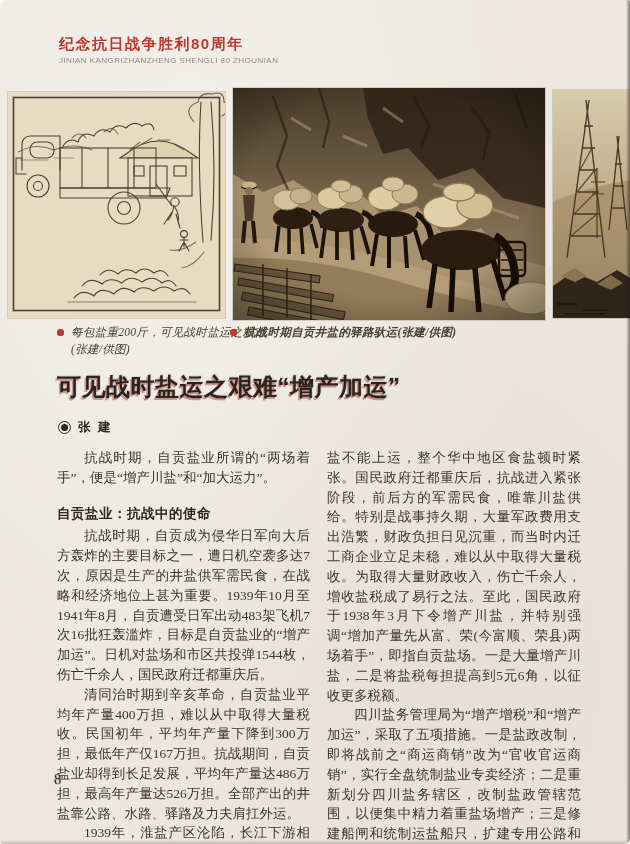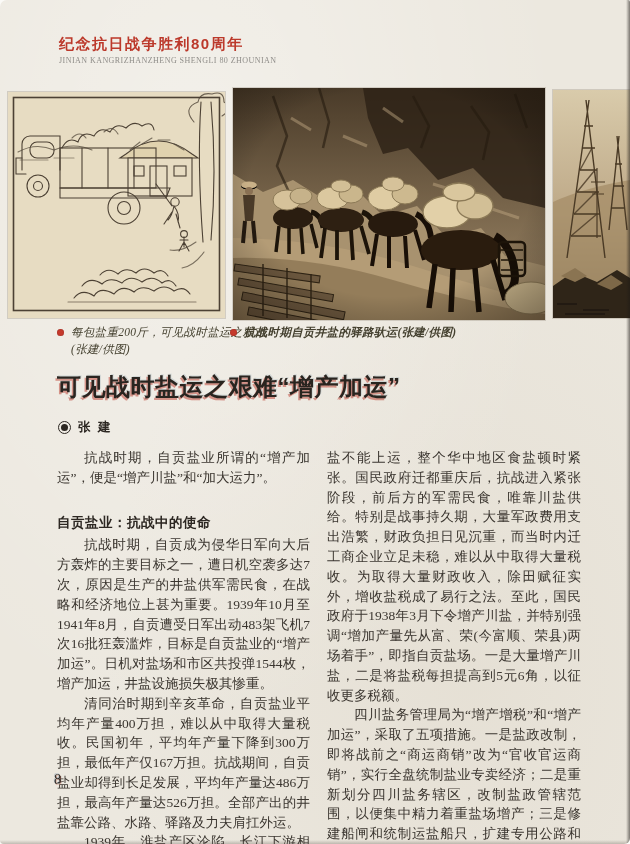--- a/index.html
+++ b/index.html
@@ -15,21 +15,21 @@
   }
   .edge-right{position:absolute;right:0;top:0;bottom:0;width:4px;
     background:linear-gradient(to left, rgba(30,26,22,.55), rgba(30,26,22,0));}
   .edge-bottom{position:absolute;left:0;right:0;bottom:0;height:4px;
     background:linear-gradient(to top, rgba(60,52,44,.25), rgba(60,52,44,0));}
 
   
   .hdr{position:absolute;left:59px;top:35px;}
   .hdr-cn{font-family:"Liberation Sans","DejaVu Sans",sans-serif;font-weight:bold;
     font-size:15px;letter-spacing:1.5px;color:#bc392b;}
-  .hdr-py{font-family:Liberation Serif, serif;font-size:8px;
+  .hdr-py{font-family:Liberation Sans, sans-serif;font-size:8px;
     letter-spacing:.45px;color:#8e8c88;margin-top:2px;}
 
   
   .fig{position:absolute;overflow:hidden;box-shadow:0 0 0 1px rgba(120,108,90,.25);}
   .fig svg{display:block;}
   .fig1{left:8px;top:92px;width:217px;height:226px;}
   .fig2{left:233px;top:88px;width:312px;height:232px;}
   .fig3{left:553px;top:90px;width:77px;height:228px;}
 
   
@@ -53,21 +53,21 @@
   .byicon::after{content:"";position:absolute;left:2px;top:2px;width:7px;height:7px;
     border-radius:50%;background:#2c2722;}
 
   
   .col{position:absolute;top:448px;font-size:13.5px;line-height:19.8px;
     text-align:justify;color:#3a352f;}
   #col-left{left:57px;width:253px;}
   #col-right{left:327px;width:254px;}
   .col p{margin:0;}
   .col p.ind{text-indent:2em;}
-  .col h3{margin:25px 0 3px;font-family:"Liberation Sans","DejaVu Sans",sans-serif;
+  .col h3{margin:16px 0 3px;font-family:"Liberation Sans","DejaVu Sans",sans-serif;
     font-size:13.5px;letter-spacing:.5px;color:#2c2722;}
 
   .pagenum{position:absolute;left:54px;top:771px;font-size:14.5px;color:#33302b;
     text-shadow:.7px .7px 0 rgba(180,70,50,.35), -.7px -.7px 0 rgba(80,110,150,.3);}
 </style>
 </head>
 <body>
 
 <div class="page">
 
@@ -249,28 +249,28 @@
     <span>抗战时期自贡井盐的驿路驮运(张建/供图)</span>
   </div>
 
   <h1 class="art-title">可见战时盐运之艰难“增产加运”</h1>
   <div class="byline">
     <span class="byicon"></span>
     <span>张 建</span>
   </div>
 
   <div class="col" id="col-left">
-      <p class="ind">抗战时期，自贡盐业所谓的“增产加运”，便是“增产川盐”和“加大运力”。</p>
+      <p class="ind">抗战时期，自贡盐业所谓的“两场着手”，便是“增产川盐”和“加大运力”。</p>
       <h3>自贡盐业：抗战中的使命</h3>
-      <p class="ind">抗战时期，自贡成为侵华日军向大后方轰炸的主要目标之一，遭日机空袭多达7次，原因是生产的井盐供军需民食，在战略和经济地位上甚为重要。1939年10月至1941年8月，自贡遭受日军出动483架飞机7次16批狂轰滥炸，目标是自贡盐业的“增产加运”。日机对盐场和市区共投弹1544枚，增产加运，井盐设施损失极其惨重。</p>
+      <p class="ind">抗战时期，自贡成为侵华日军向大后方轰炸的主要目标之一，遭日机空袭多达7次，原因是生产的井盐供军需民食，在战略和经济地位上甚为重要。1939年10月至1941年8月，自贡遭受日军出动483架飞机7次16批狂轰滥炸，目标是自贡盐业的“增产加运”。日机对盐场和市区共投弹1544枚，伤亡千余人，国民政府迁都重庆后。</p>
       <p class="ind">清同治时期到辛亥革命，自贡盐业平均年产量400万担，难以从中取得大量税收。民国初年，平均年产量下降到300万担，最低年产仅167万担。抗战期间，自贡盐业却得到长足发展，平均年产量达486万担，最高年产量达526万担。全部产出的井盐靠公路、水路、驿路及力夫肩扛外运。</p>
       <p class="ind">1939年，淮盐产区沦陷，长江下游相继失守，淮</p>
     </div>
   <div class="col" id="col-right">
-      <p>盐不能上运，整个华中地区食盐顿时紧张。国民政府迁都重庆后，抗战进入紧张阶段，前后方的军需民食，唯靠川盐供给。特别是战事持久期，大量军政费用支出浩繁，财政负担日见沉重，而当时内迁工商企业立足未稳，难以从中取得大量税收。为取得大量财政收入，除田赋征实外，增收盐税成了易行之法。至此，国民政府于1938年3月下令增产川盐，并特别强调“增加产量先从富、荣(今富顺、荣县)两场着手”，即指自贡盐场。一是大量增产川盐，二是将盐税每担提高到5元6角，以征收更多税额。</p>
+      <p>盐不能上运，整个华中地区食盐顿时紧张。国民政府迁都重庆后，抗战进入紧张阶段，前后方的军需民食，唯靠川盐供给。特别是战事持久期，大量军政费用支出浩繁，财政负担日见沉重，而当时内迁工商企业立足未稳，难以从中取得大量税收。为取得大量财政收入，伤亡千余人，增收盐税成了易行之法。至此，国民政府于1938年3月下令增产川盐，并特别强调“增加产量先从富、荣(今富顺、荣县)两场着手”，即指自贡盐场。一是大量增产川盐，二是将盐税每担提高到5元6角，以征收更多税额。</p>
       <p class="ind">四川盐务管理局为“增产增税”和“增产加运”，采取了五项措施。一是盐政改制，即将战前之“商运商销”改为“官收官运商销”，实行全盘统制盐业专卖经济；二是重新划分四川盐务辖区，改制盐政管辖范围，以便集中精力着重盐场增产；三是修建船闸和统制运盐船只，扩建专用公路和驿路，增加运载能力；四是整训盐务税警部队，建立强有力的</p>
     </div>
 
   <div class="pagenum">8</div>
 
   <div class="edge-right"></div>
   <div class="edge-bottom"></div>
 </div>
 
 </body></html>

